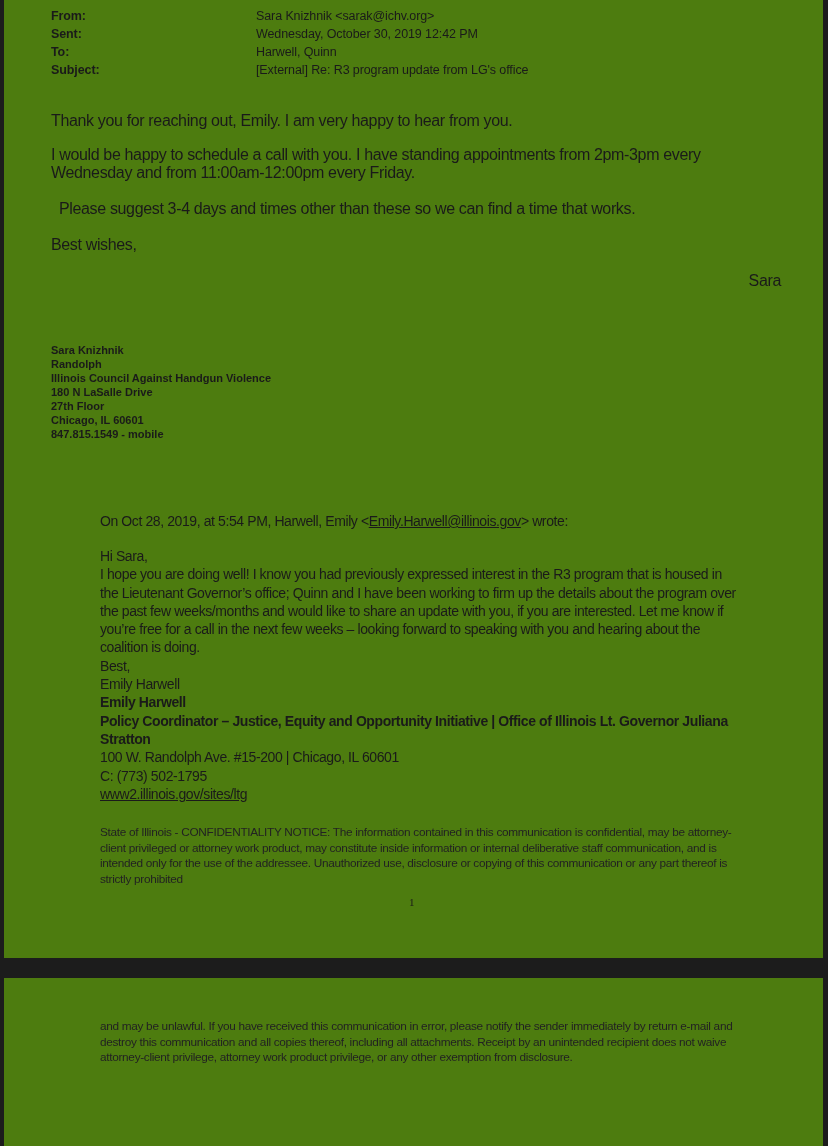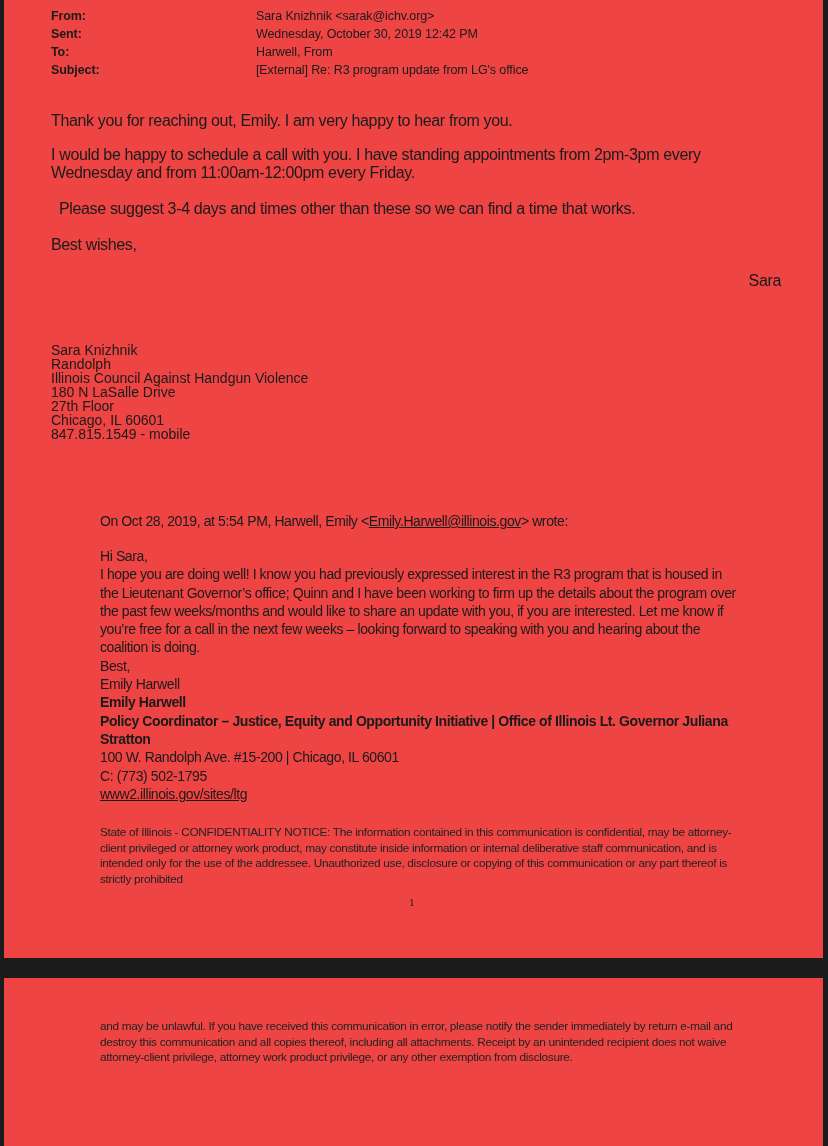--- a/index.html
+++ b/index.html
@@ -4,21 +4,21 @@
 <style>
   html, body { margin: 0; padding: 0; }
   body {
     width: 828px; height: 1146px; overflow: hidden;
     background: #1c1c1c;
     position: relative;
   }
   .page {
     position: absolute;
     left: 4px; right: 5px;
-    background: #ef4444;
+    background: #4d7c0f;
     color: #1a1a1a;
   }
   .page-1 { top: 0; height: 958px; }
   .page-2 { top: 978px; height: 168px; }
 
   .hdr {
     position: absolute; left: 47px; top: 7px;
     font-family: "Liberation Sans", sans-serif; font-size: 12.5px; line-height: 18px;
   }
   .hdr-row { display: flex; }
@@ -26,21 +26,21 @@
   .hdr-value { letter-spacing: -0.1px; }
 
   .body-text {
     position: absolute; left: 47px; width: 730px;
     font-family: Liberation Sans, sans-serif; font-size: 16px; line-height: 18px;
     letter-spacing: -0.35px;
   }
 
   .sig {
     position: absolute; left: 47px; top: 343px;
-    font-family: "Liberation Sans", sans-serif; font-size: 14px; line-height: 14px;
+    font-family: "Liberation Sans", sans-serif; font-size: 11px; line-height: 14px; font-weight: bold;
   }
   .sig div { white-space: nowrap; }
 
   .quoted {
     position: absolute; left: 96px; width: 640px;
     font-family: "Liberation Sans", sans-serif; font-size: 14px; line-height: 18.3px;
     letter-spacing: -0.4px;
   }
   .quoted .link { text-decoration: underline; }
   .bold { font-weight: bold; }
@@ -64,21 +64,21 @@
     <div class="hdr-row">
       <span class="hdr-label">From:</span>
       <span class="hdr-value">Sara Knizhnik &lt;sarak@ichv.org&gt;</span>
     </div>
     <div class="hdr-row">
       <span class="hdr-label">Sent:</span>
       <span class="hdr-value">Wednesday, October 30, 2019 12:42 PM</span>
     </div>
     <div class="hdr-row">
       <span class="hdr-label">To:</span>
-      <span class="hdr-value">Harwell, From</span>
+      <span class="hdr-value">Harwell, Quinn</span>
     </div>
     <div class="hdr-row">
       <span class="hdr-label">Subject:</span>
       <span class="hdr-value">[External] Re: R3 program update from LG's office</span>
     </div>
   </div>
 
   <div class="body-text" style="top:112px;">Thank you for reaching out, Emily. I am very happy to hear from you.</div>
   <div class="body-text" style="top:146px;">I would be happy to schedule a call with you. I have standing appointments from 2pm-3pm every Wednesday and from 11:00am-12:00pm every Friday.</div>
   <div class="body-text" style="top:200px;margin-left:8px;">Please suggest 3-4 days and times other than these so we can find a time that works.</div>

